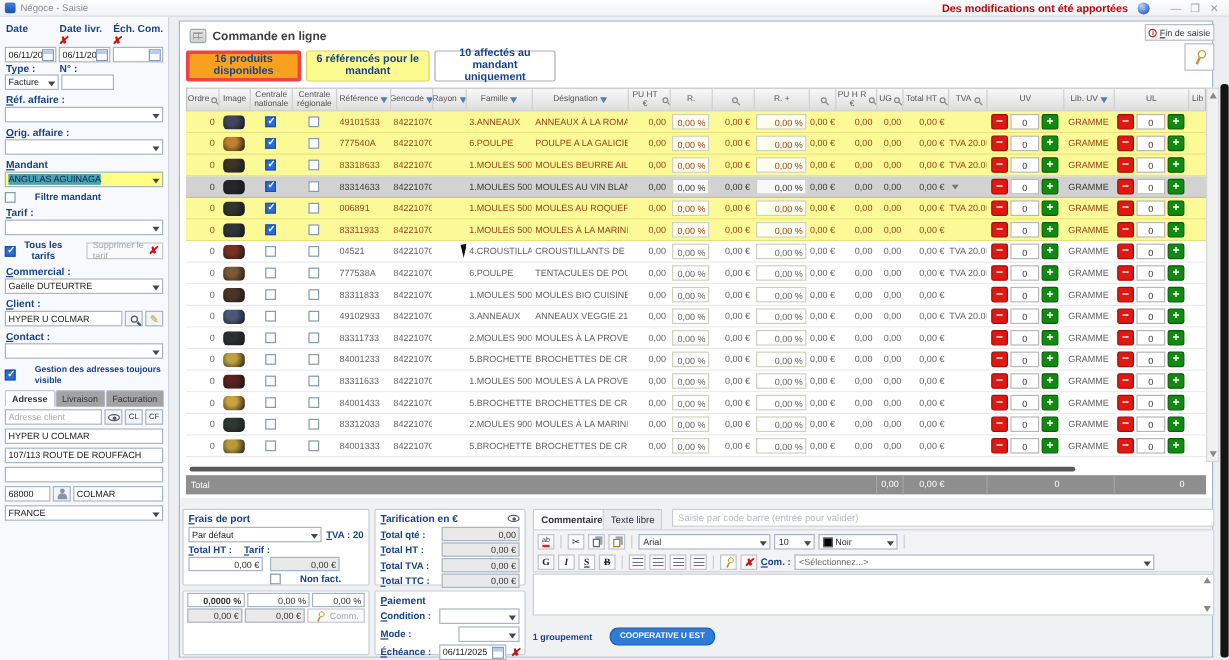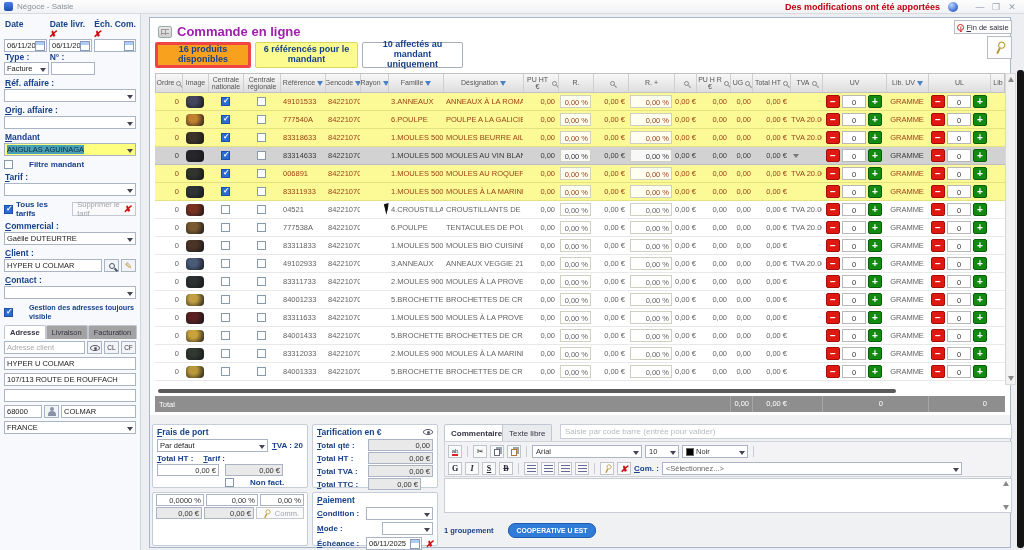--- a/index.html
+++ b/index.html
@@ -47,21 +47,21 @@
   .hl-sel { background:#4aa0b5; color:#0d2b45; }
 
   
   #main-panel { position:absolute; left:149px; top:17px; width:862px; height:531px; background:#fff; border:1px solid #a8b6cc; }
   #fin-saisie { position:absolute; left:954px; top:20px; width:58px; height:14px; border:1px solid #b8bcc4; background:#fbfbfb; font-size:7.5px; color:#334; display:flex; align-items:center; justify-content:center; gap:2px; }
   #fin-saisie .info { width:7px; height:7px; border:1px solid #c22; border-radius:50%; color:#c22; font-size:6px; line-height:7px; text-align:center; font-weight:bold; }
   #fin-saisie span::first-letter { text-decoration:underline; }
   #cmd-title { position:absolute; left:158px; top:24px; display:flex; align-items:center; gap:5px; }
   .grid-icon { width:14px; height:12px; border:1px solid #9aa; background:linear-gradient(#e8e8e8,#cfcfcf); border-radius:2px; position:relative; }
   .grid-icon::after { content:""; position:absolute; left:2px; top:2px; right:2px; bottom:2px; background:repeating-linear-gradient(90deg,#999 0 1px,transparent 1px 4px), repeating-linear-gradient(#999 0 1px, transparent 1px 4px); }
-  #cmd-title h1 { font-size:13px; color:#a21caf; }
+  #cmd-title h1 { font-size:10px; color:#404040; }
   .seg-btn { position:absolute; top:42px; height:26px; border-radius:2px; font-size:9px; font-weight:bold; color:#16418c; display:flex; align-items:center; justify-content:center; text-align:center; line-height:1.1; padding:0 6px; }
   #btn-dispo   { left:155px; width:96px; background:#f7a11f; border:3px solid #ef4444; }
   #btn-ref     { left:255px; width:103px; background:#fbfb90; border:1px solid #d8d860; }
   #btn-affecte { left:362px; width:101px; background:#fff; border:1px solid #a8aeb8; }
   #edit-key-btn { position:absolute; left:987px; top:36px; width:25px; height:23px; border:1px solid #b8bcc4; background:#fcfcfc; display:flex; align-items:center; justify-content:center; }
   .key-icon { position:relative; width:11px; height:13px; display:inline-block; transform:rotate(25deg); }
   .key-icon::before { content:""; position:absolute; top:0; left:3px; width:5px; height:5px; border:1.5px solid #b8962e; border-radius:50%; }
   .key-icon::after { content:""; position:absolute; top:7px; left:5px; width:1.8px; height:6px; background:#b8962e; box-shadow:1.5px 3px 0 -1px #b8962e; }
 
   
@@ -202,21 +202,21 @@
     <div class="cbrow">
         <span class="cb"></span>
         <span class="cb-lbl">Filtre mandant</span>
       </div>
     <div class="lbl">Tarif :</div>
     <div class="fld sel">
         <span></span>
         <span class="dar"></span>
       </div>
     <div class="cbrow" style="justify-content:space-between;">
-      <span style="display:flex;align-items:center;gap:3px;">
+      <span style="display:flex;align-items:center;gap:3px;text-align:center;">
           <span class="cb checked"></span>
           <span class="cb-lbl">Tous les tarifs</span>
         </span>
       <span class="btn-sm">
           <span>Supprimer le tarif</span>
           <span class="xdel">✘</span>
         </span>
     </div>
     <div class="lbl">Commercial :</div>
     <div class="fld sel">
@@ -1044,29 +1044,29 @@
         <div class="inp ro" style="flex:1;">0,00</div>
       </div>
     <div style="display:flex;align-items:center;padding:1px 4px 0 4px;gap:3px;">
         <span class="flbl" style="width:48px;">Total HT :</span>
         <div class="inp ro" style="flex:1;">0,00 €</div>
       </div>
     <div style="display:flex;align-items:center;padding:1px 4px 0 4px;gap:3px;">
         <span class="flbl" style="width:48px;">Total TVA :</span>
         <div class="inp ro" style="flex:1;">0,00 €</div>
       </div>
-    <div style="display:flex;align-items:center;padding:1px 16px 0 4px;gap:3px;">
+    <div style="display:flex;align-items:center;padding:1px 4px 0 4px;gap:3px;">
         <span class="flbl" style="width:48px;">Total TTC :</span>
         <div class="inp ro" style="flex:1;">0,00 €</div>
       </div>
   </div>
 
   <div class="panel" style="left:152px;top:492px;width:156px;height:54px;">
     <div style="display:flex;padding:1px 3px 0 3px;gap:2px;">
-      <div class="inp" style="width:48px;">0,0000 %</div>
+      <div class="inp" style="width:48px;font-weight:bold;">0,0000 %</div>
       <div class="inp" style="width:52px;">0,00 %</div>
       <div class="inp" style="flex:1;">0,00 %</div>
     </div>
     <div style="display:flex;padding:1px 3px 0 3px;gap:2px;">
       <div class="inp ro" style="width:48px;">0,00 €</div>
       <div class="inp ro" style="width:52px;">0,00 €</div>
       <div class="btn-sm" style="flex:1;height:12px;justify-content:center;">
           <span class="key-icon" style="transform:scale(.7) rotate(25deg);"></span>
           <span>Comm.</span>
         </div>

